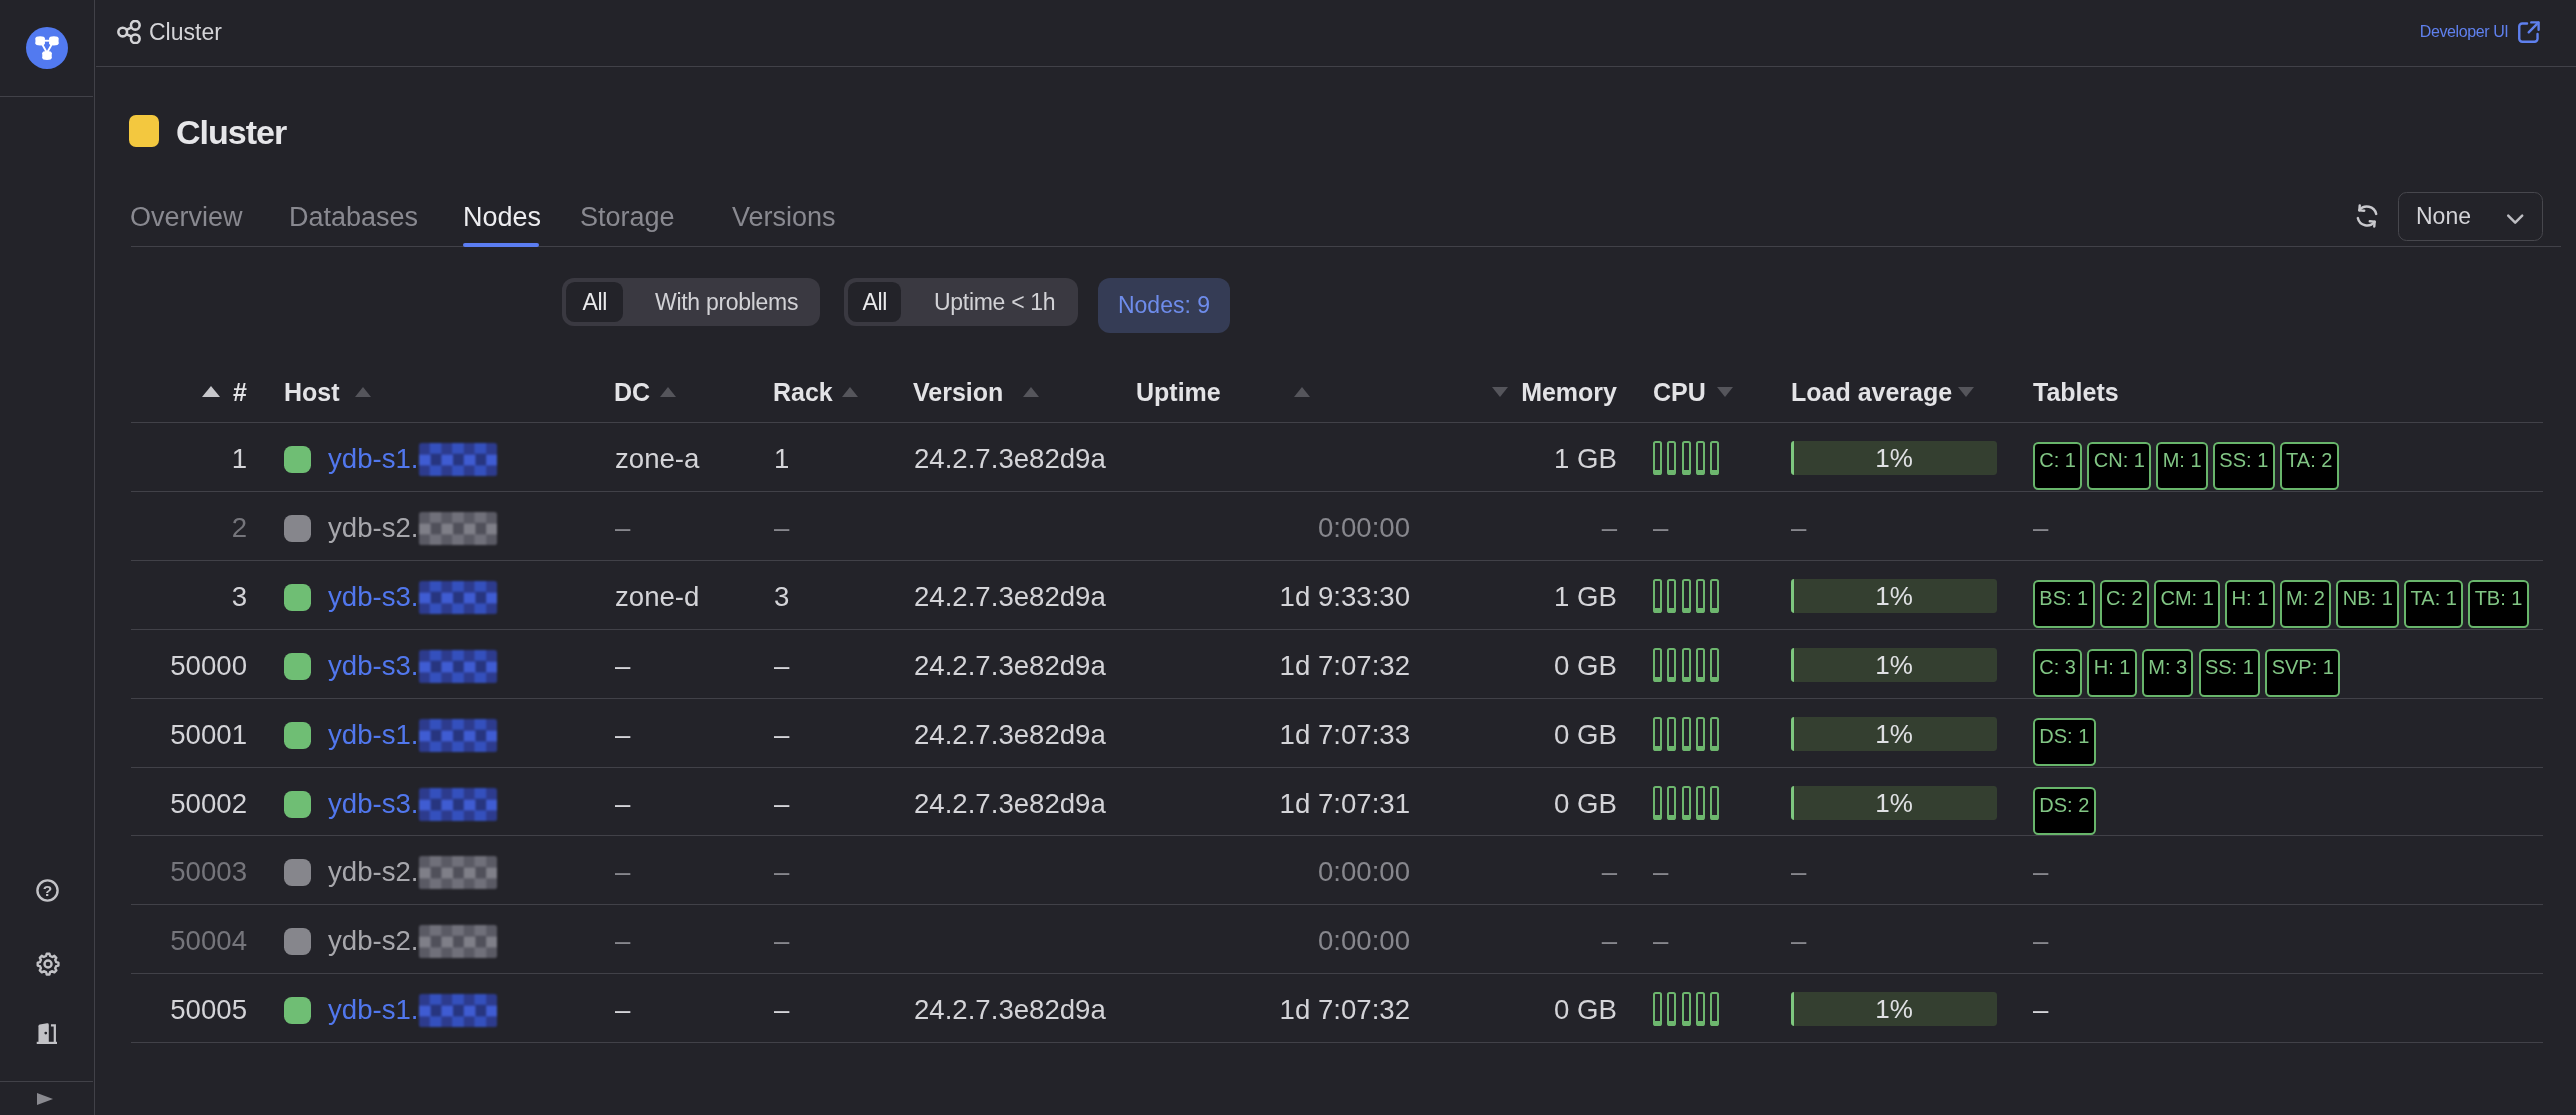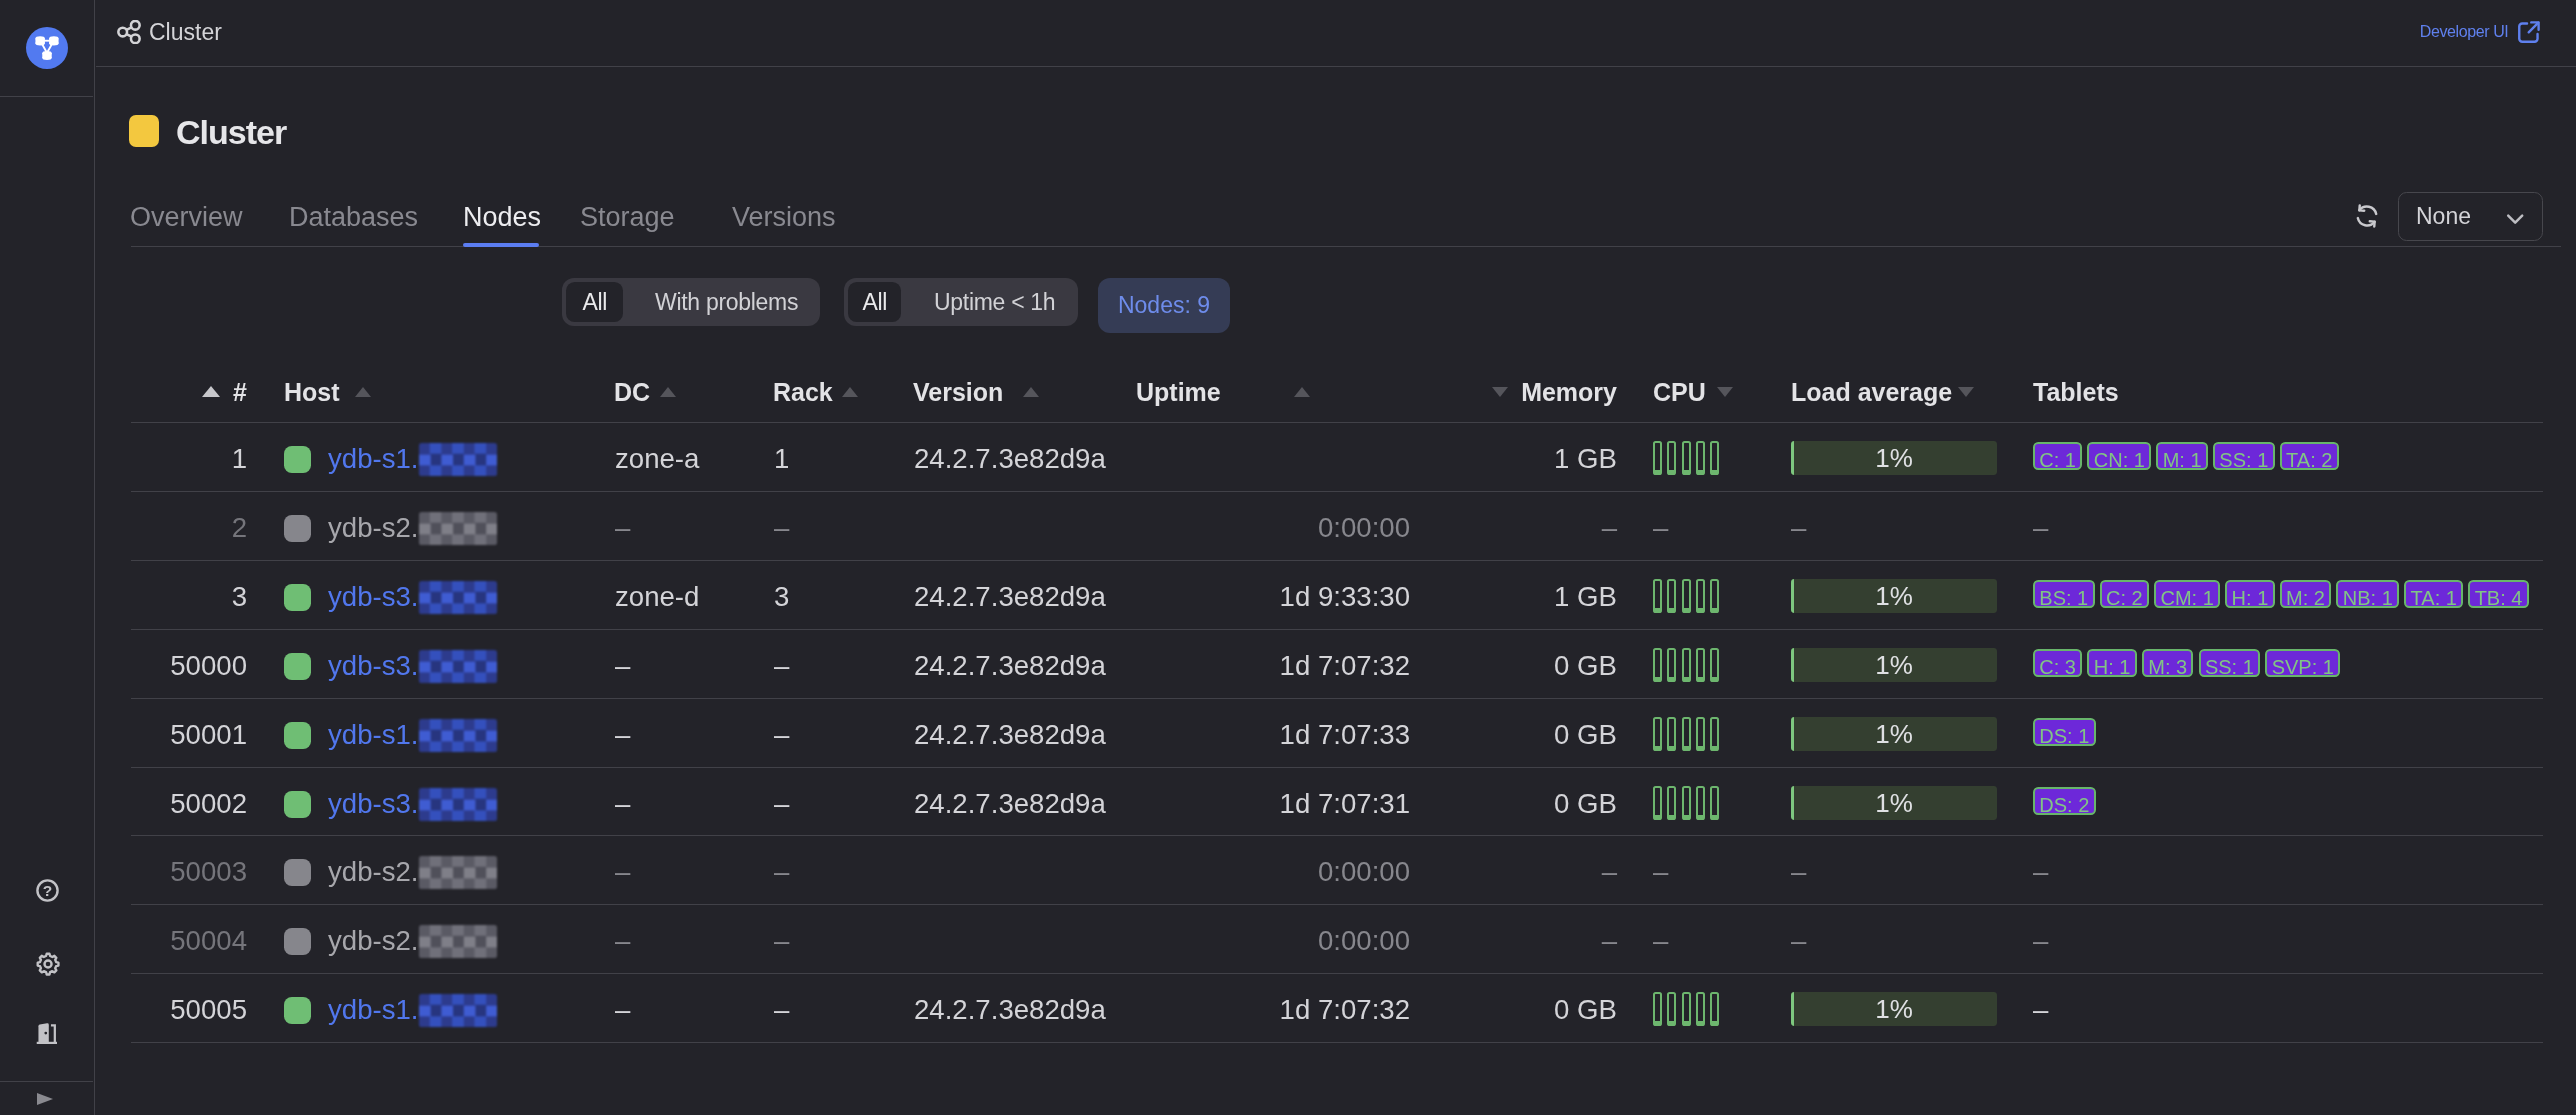--- a/index.html
+++ b/index.html
@@ -68,21 +68,21 @@
 .sq { display:inline-block; width:27px; height:27px; border-radius:7.8px; vertical-align:middle; margin-right:17px; margin-top:-3.4px; }
 .cens { display:inline-block; width:78px; height:33px; vertical-align:middle; margin-top:-3.4px; border-radius:2.6px; filter:blur(0.9px); }
 .cens-b { background-image:conic-gradient(#3450bd 25%,#27357f 25% 50%,#3f5cd2 50% 75%,#2d3b8d 75%),conic-gradient(rgba(20,26,80,.45) 25%,rgba(80,110,230,.25) 25% 50%,rgba(30,40,110,.4) 50% 75%,rgba(90,120,240,.2) 75%); background-size:22.4px 22.4px,33px 29px; }
 .cens-g { background-image:conic-gradient(#70707a 25%,#50505a 25% 50%,#7f7f88 50% 75%,#5a5a64 75%),conic-gradient(rgba(35,35,41,.45) 25%,rgba(175,175,182,.25) 25% 50%,rgba(45,45,52,.4) 50% 75%,rgba(185,185,192,.2) 75%); background-size:22.4px 22.4px,33px 29px; }
 .cbar { position:absolute; top:18px; width:9px; height:34px; border:2.2px solid #6db66e; border-radius:2.6px; }
 .cbar::after { content:""; position:absolute; left:0; right:0; bottom:0; height:3.4px; background:#6db66e; }
 .loadbar { position:absolute; left:1660px; top:18px; width:206px; height:34px; background:#343f30; border-radius:3.4px; overflow:hidden; text-align:center; }
 .loadbar i { position:absolute; left:0; top:0; bottom:0; width:2.6px; background:#7ec87f; }
 .loadbar span { font-size:26px; line-height:34px; color:#dfe0e3; }
 .tabs-wrap { position:absolute; left:1902px; top:19px; height:36px; display:flex; gap:5.2px; }
-.bdg { display:inline-block; height:28px; line-height:32px; padding:0 4.3px; border:2.2px solid #68b56b; border-radius:5.2px; background:#6d28d9; color:#81c584; font-size:20px; }
+.bdg { display:inline-block; height:48px; line-height:32px; padding:0 4.3px; border:2.2px solid #68b56b; border-radius:5.2px; background:#000000; color:#81c584; font-size:20px; }
 </style></head>
 <body>
 <div id="app">
 
   <div id="sidebar">
     <div id="sb-top"></div>
     <div id="logo">
       <svg width="42" height="42" viewBox="0 0 49 49">
         <g fill="none" stroke="#fff" stroke-width="2.2">
           <line x1="17" y1="17" x2="24.5" y2="30"></line>
@@ -246,21 +246,21 @@
       </div>
       <div class="loadbar"><i></i><span>1%</span></div>
       <div class="tabs-wrap">
         <span class="bdg">BS: 1</span>
         <span class="bdg">C: 2</span>
         <span class="bdg">CM: 1</span>
         <span class="bdg">H: 1</span>
         <span class="bdg">M: 2</span>
         <span class="bdg">NB: 1</span>
         <span class="bdg">TA: 1</span>
-        <span class="bdg">TB: 4</span>
+        <span class="bdg">TB: 1</span>
       </div>
     </div>
 <div class="trow" style="top:629px">
       <div class="cell rnum" style="color:#d4d4d8">50000</div>
       <div class="cell chost"><span class="sq" style="background:#6fbe74"></span><span style="color:#5177ed">ydb-s3.</span><span class="cens cens-b"></span></div>
       <div class="cell cdc">–</div>
       <div class="cell crack">–</div>
       <div class="cell cver">24.2.7.3e82d9a</div>
       <div class="cell cup">1d 7:07:32</div>
       <div class="cell cmem">0 GB</div>

